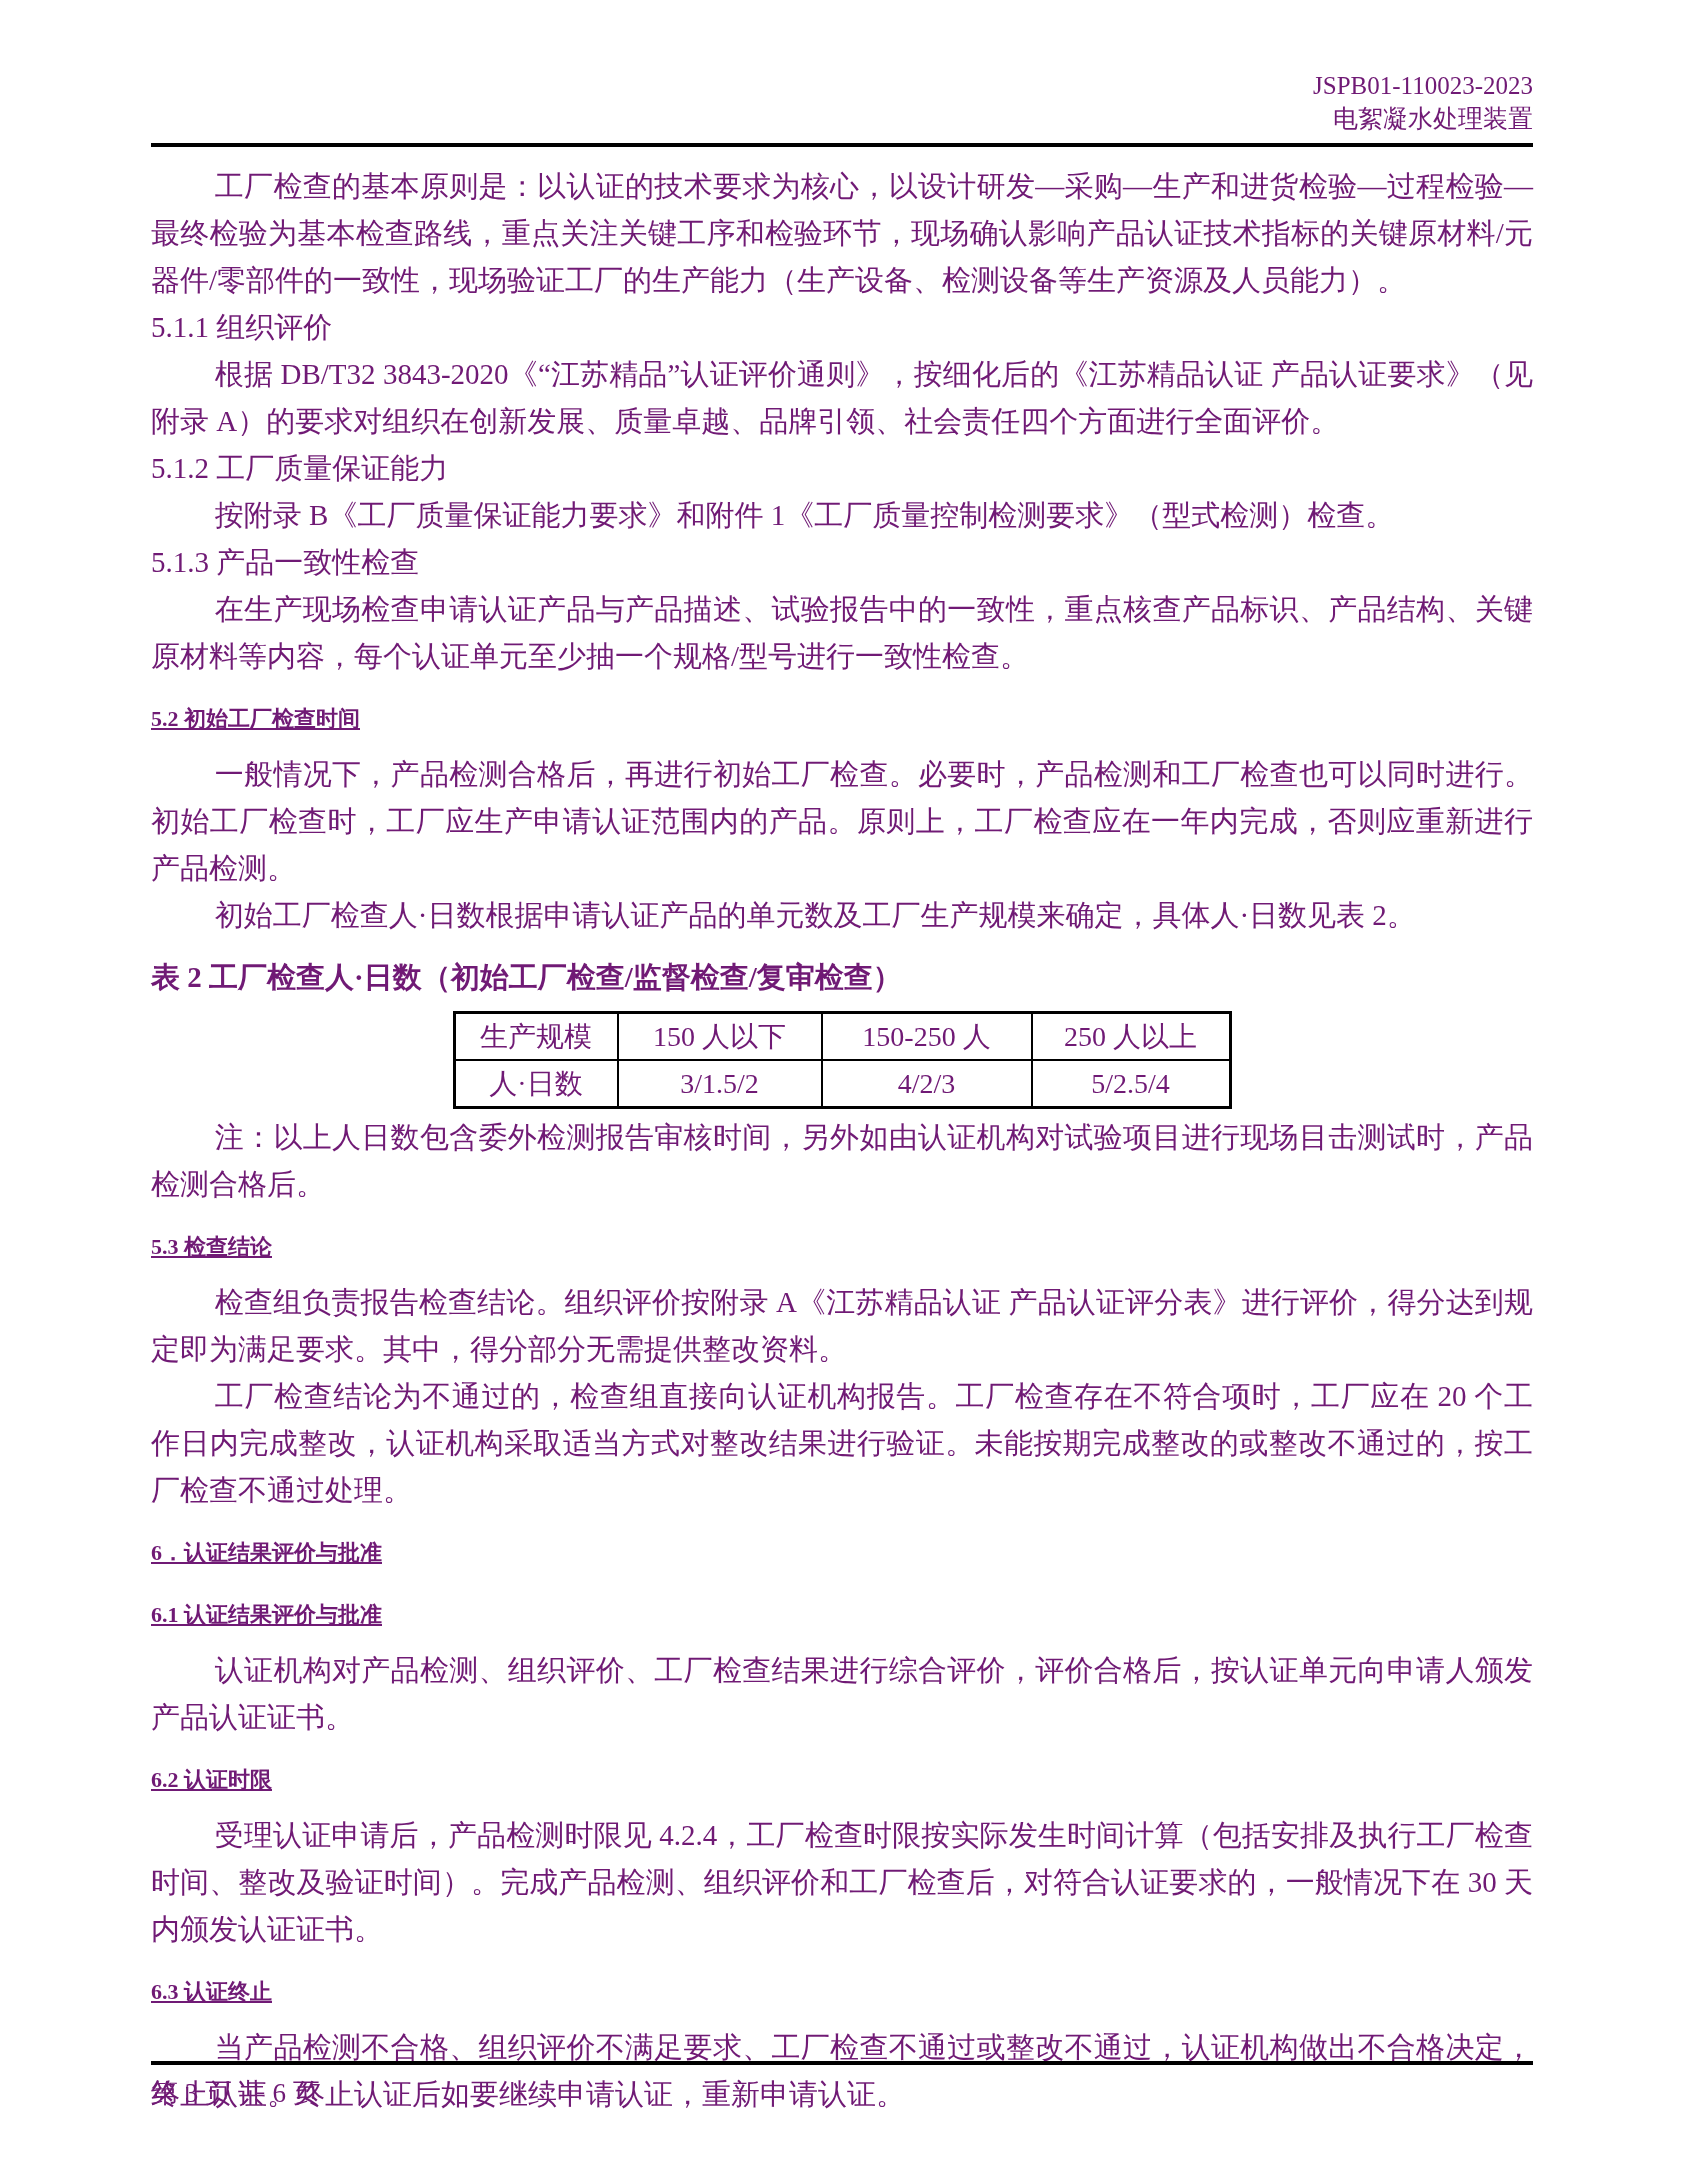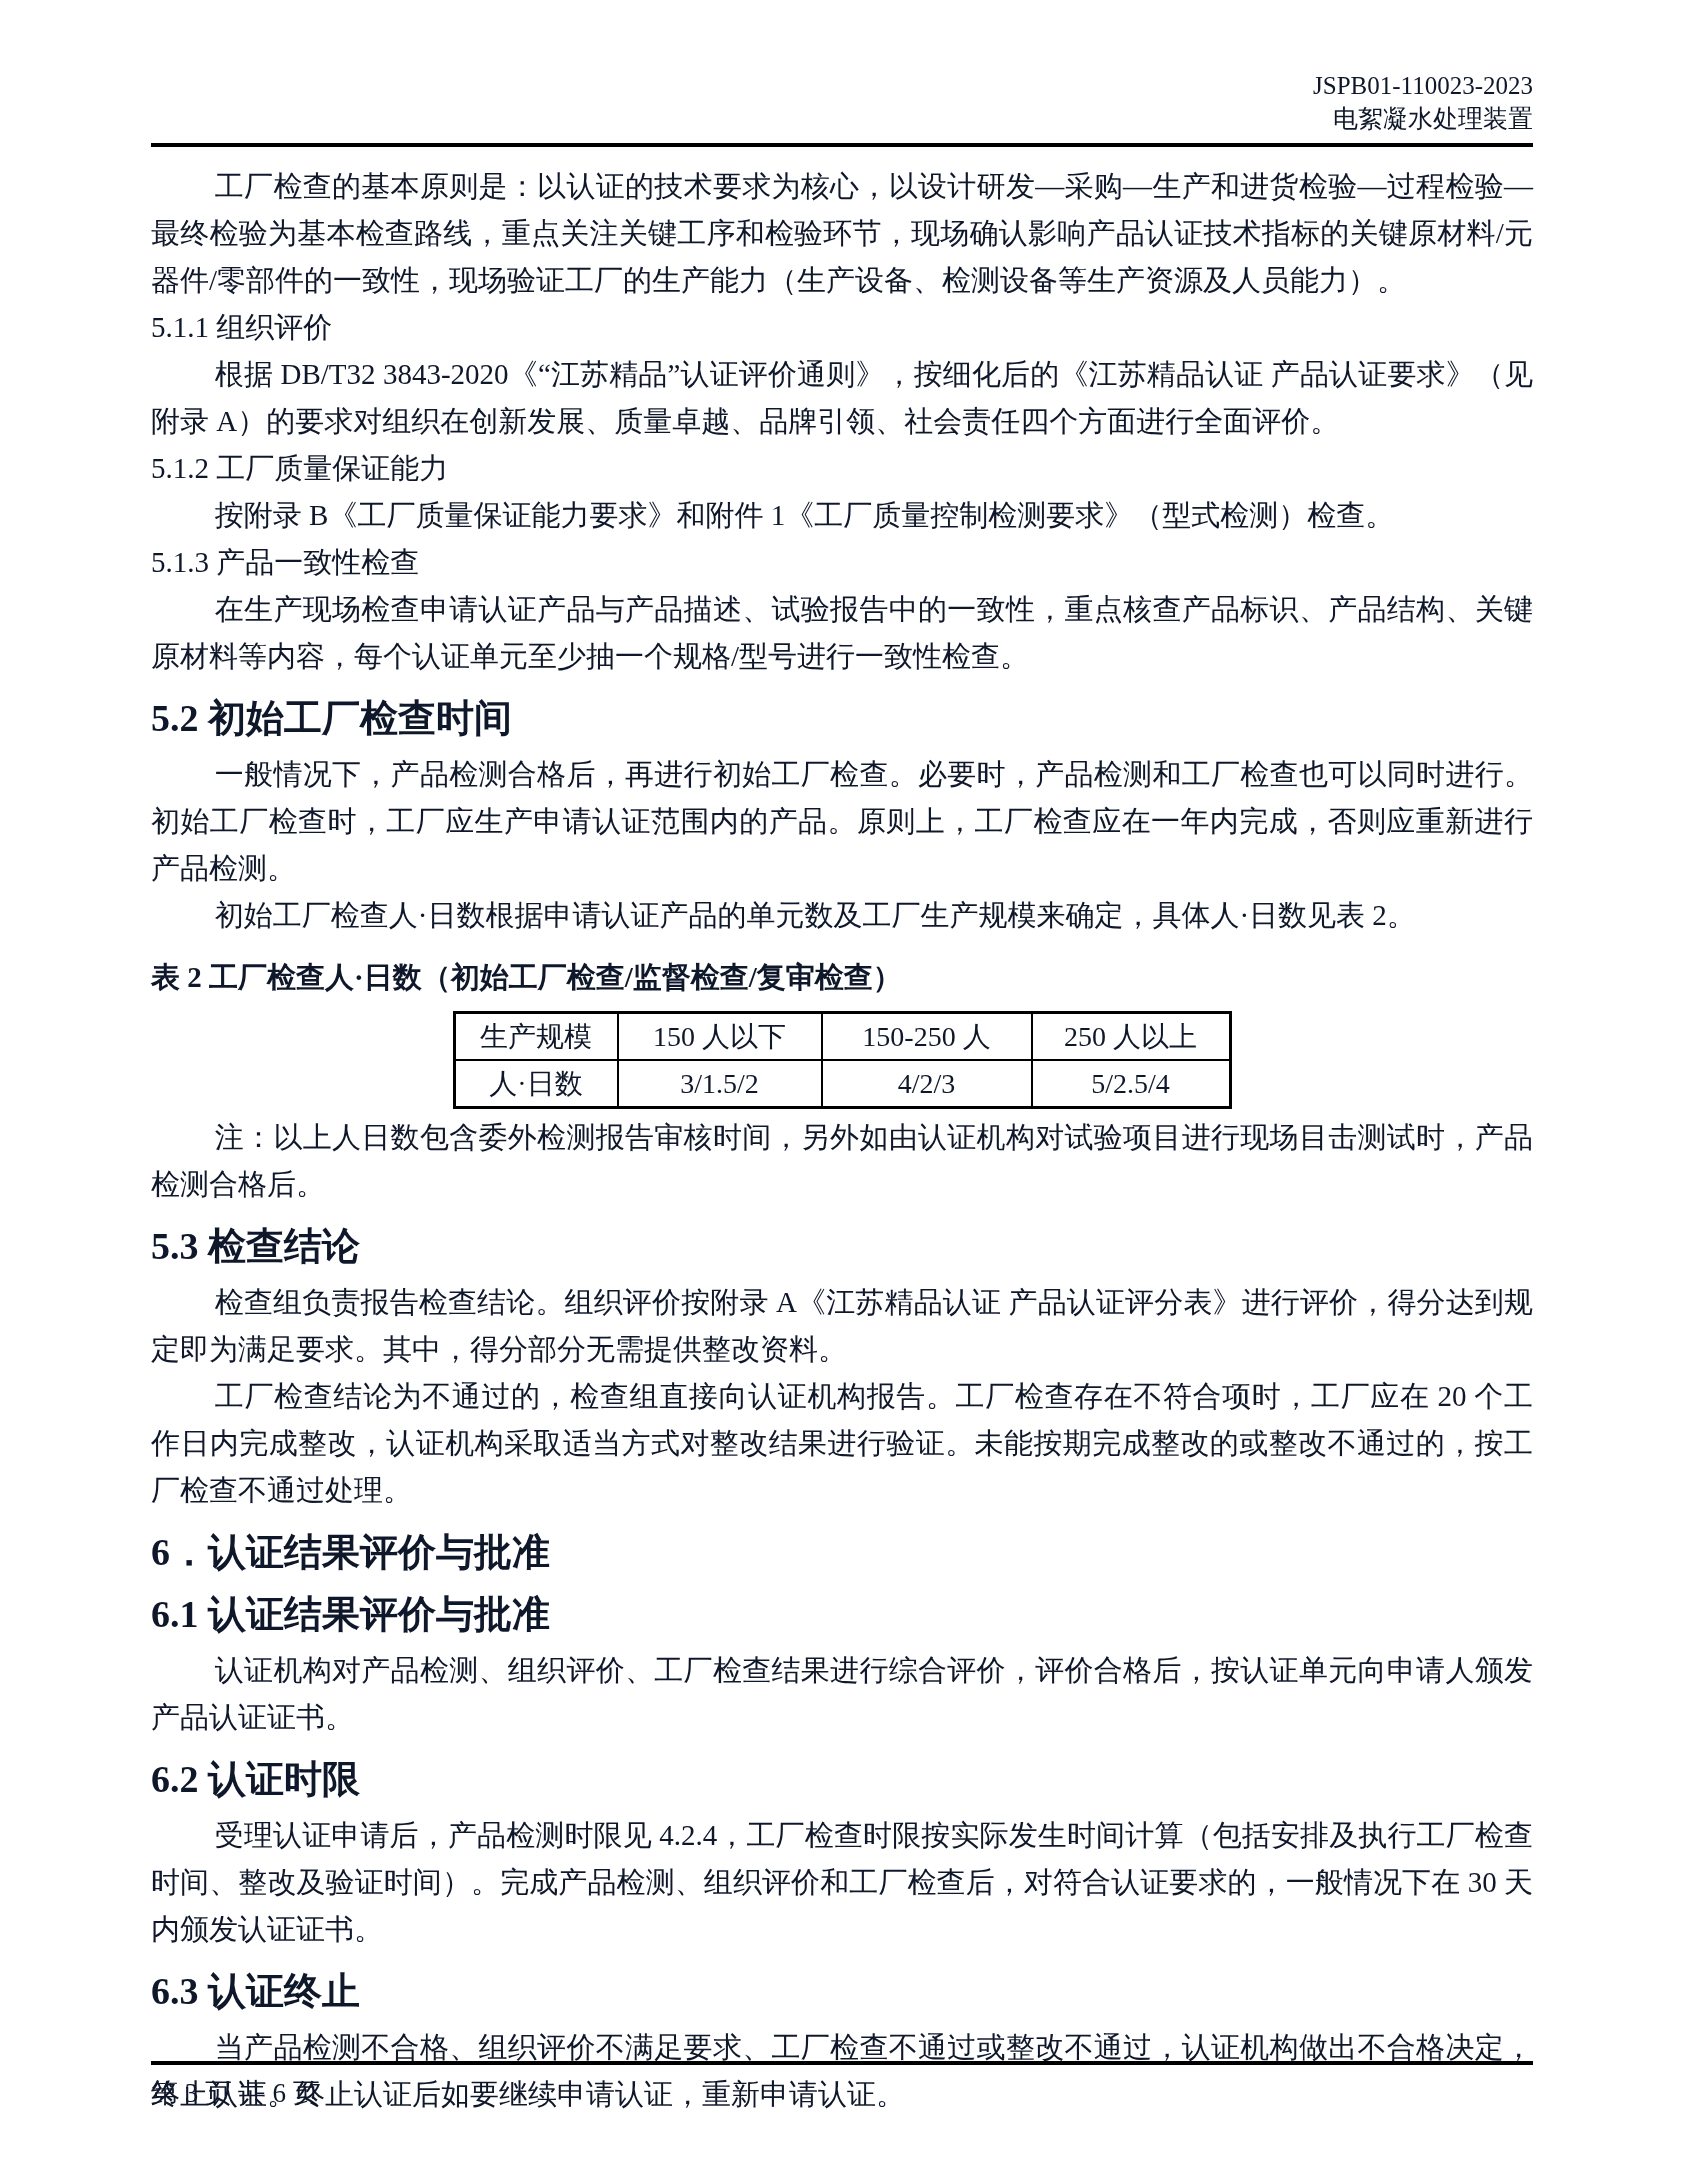--- a/index.html
+++ b/index.html
@@ -1,31 +1,31 @@
 <!DOCTYPE html>
 <html><head>
 <meta charset="utf-8">
 <style>
   html,body{margin:0;padding:0;background:#ffffff;}
   .page{
     position:relative;
     width:1683px;height:2178px;
-    background:#ffffff;color:#0f172a;
+    background:#ffffff;color:#701a75;
     font-family:"Liberation Serif","DejaVu Serif",serif;
     box-sizing:border-box;
     padding:69px 150px 0 151px;
     overflow:hidden;
   }
   .header-text{text-align:right;font-size:25px;line-height:33px;}
   .rule{height:4px;background:#000;}
   .hdr-rule{margin-top:8px;}
   .content{margin-top:16px;font-size:29px;line-height:47px;text-align:justify;}
   .para{margin:0;text-indent:2.2em;}
   .h3{margin:0;text-indent:0;font-weight:normal;font-size:29px;}
-  .h2{margin:15px 0 9px 0;text-indent:0;font-weight:bold;font-size:38px;}
+  .h2{margin:15px 0 9px 0;text-indent:0;font-weight:bold;font-size:22px;text-decoration:underline;}
   .table-title{margin:15px 0 10px 0;font-weight:bold;text-indent:0;font-size:29px;}
   .tbl{border-collapse:collapse;margin:0 auto;border:3px solid #000;}
   .tbl td{border:2px solid #000;text-align:center;font-size:28px;height:45px;line-height:45px;padding:0 4px;}
   .c0{width:153px}.c1{width:194px}.c2{width:200px}.c3{width:188px}
   .note{margin-top:5px;}
   .footer{position:absolute;left:151px;right:150px;top:2061px;}
   .page-num{text-align:left;font-size:27px;margin-top:10px;}
 </style>
 </head>
 <body>

